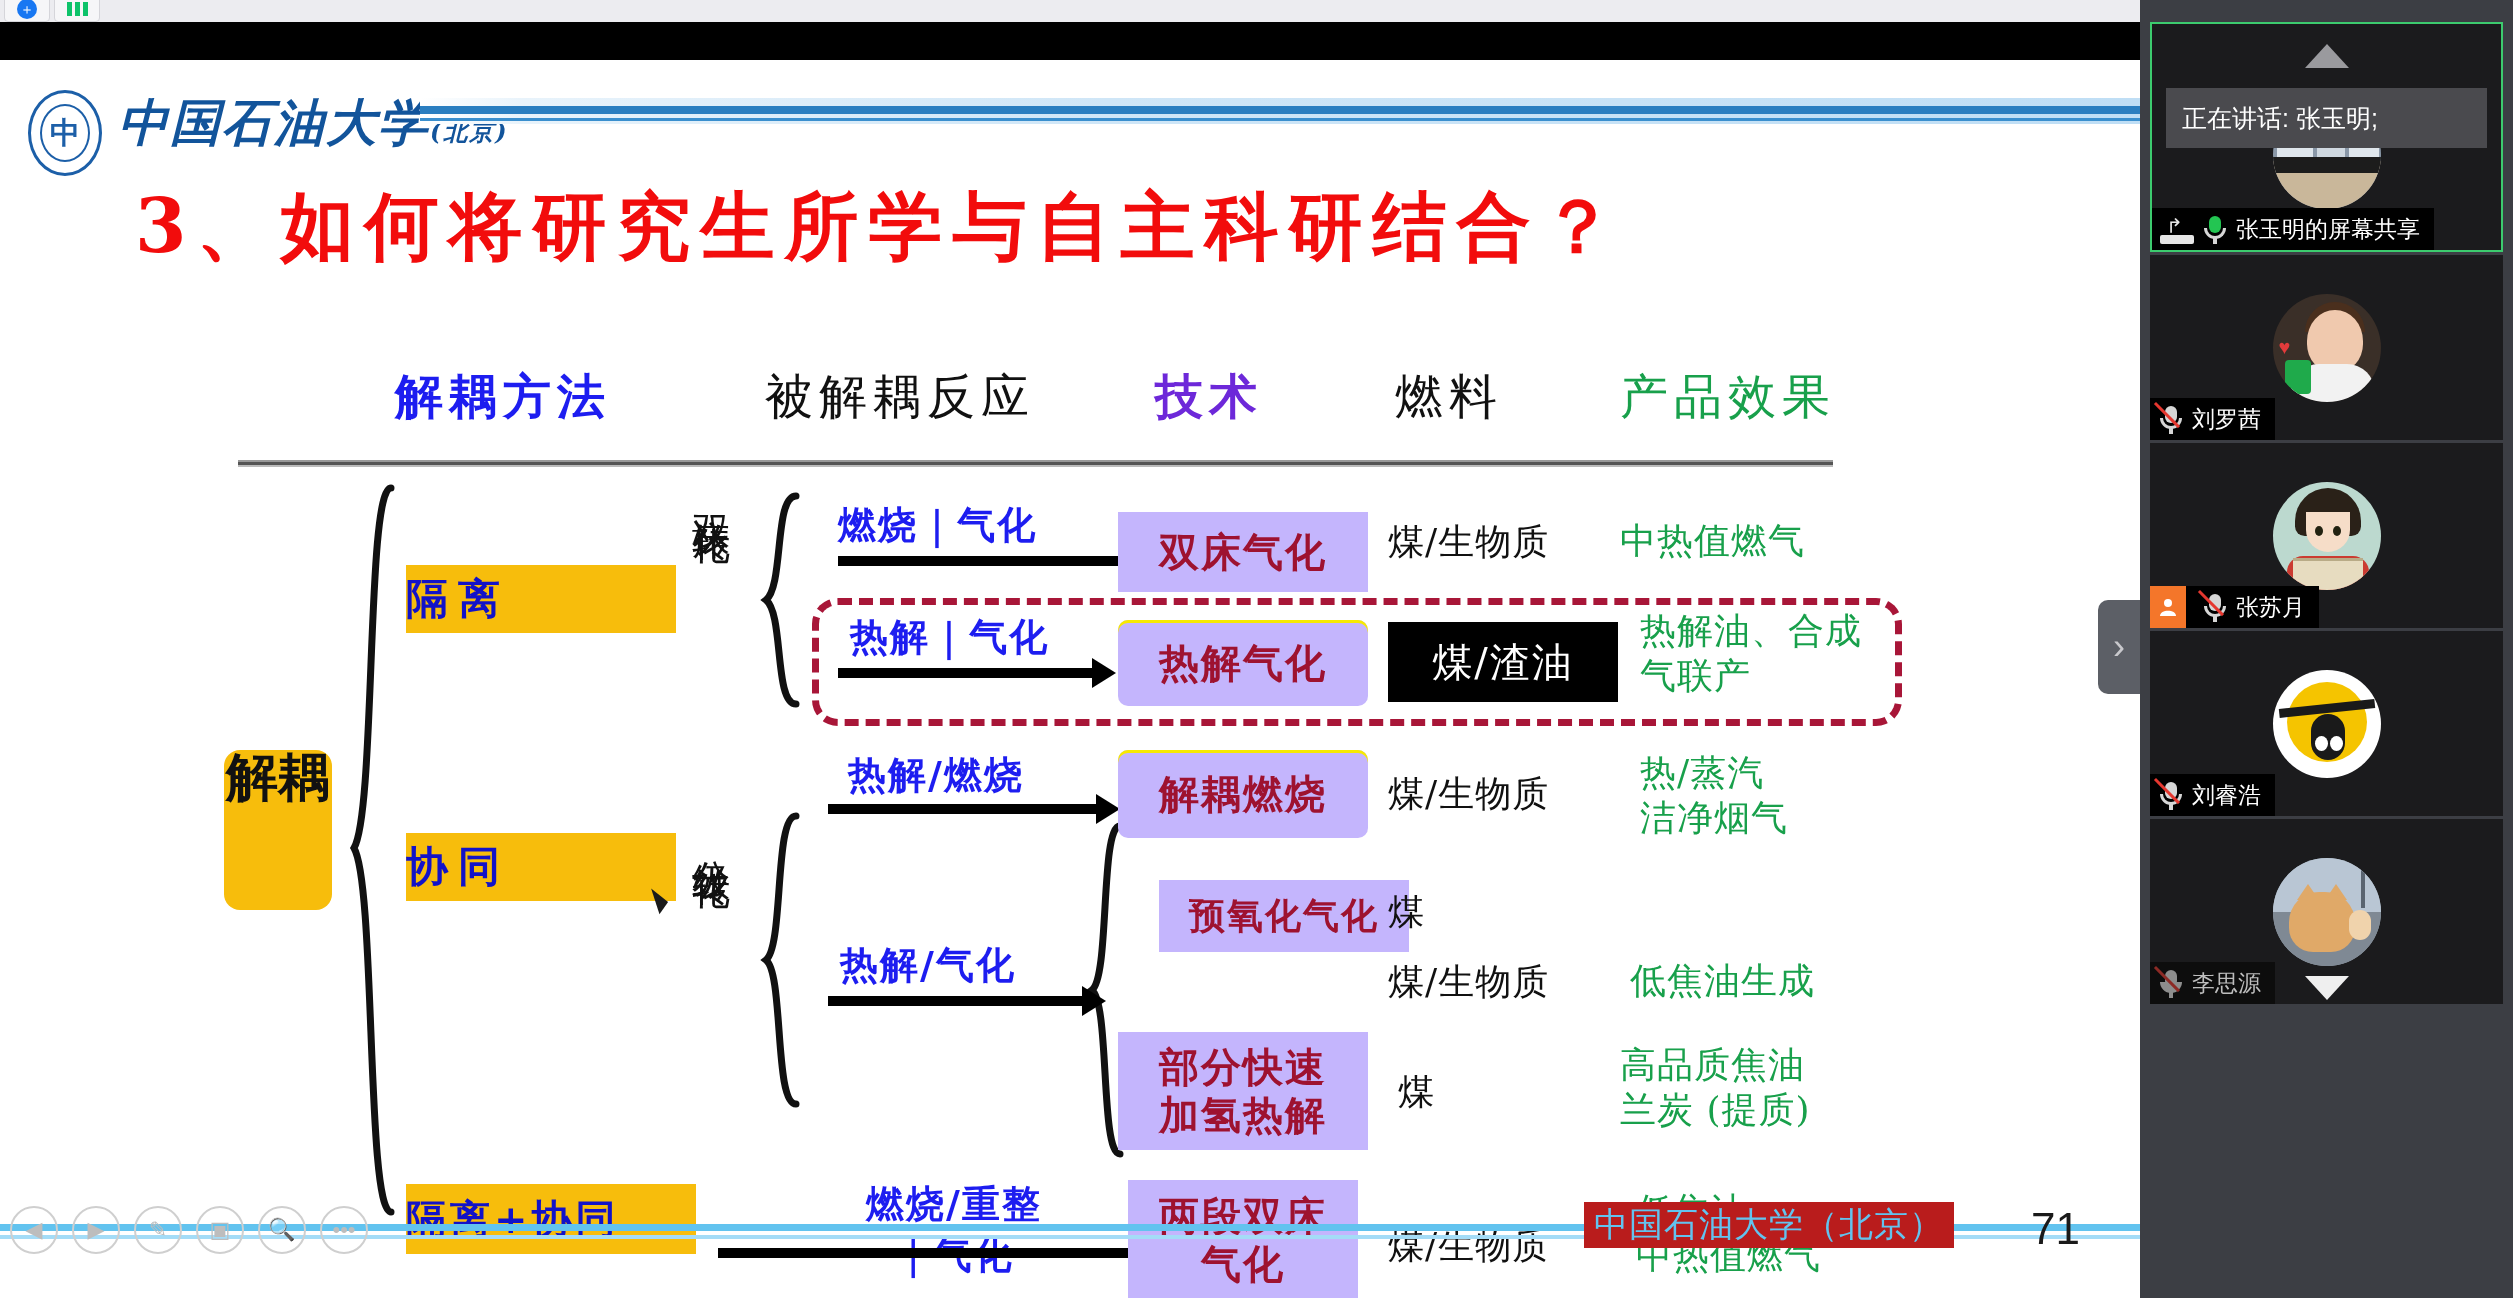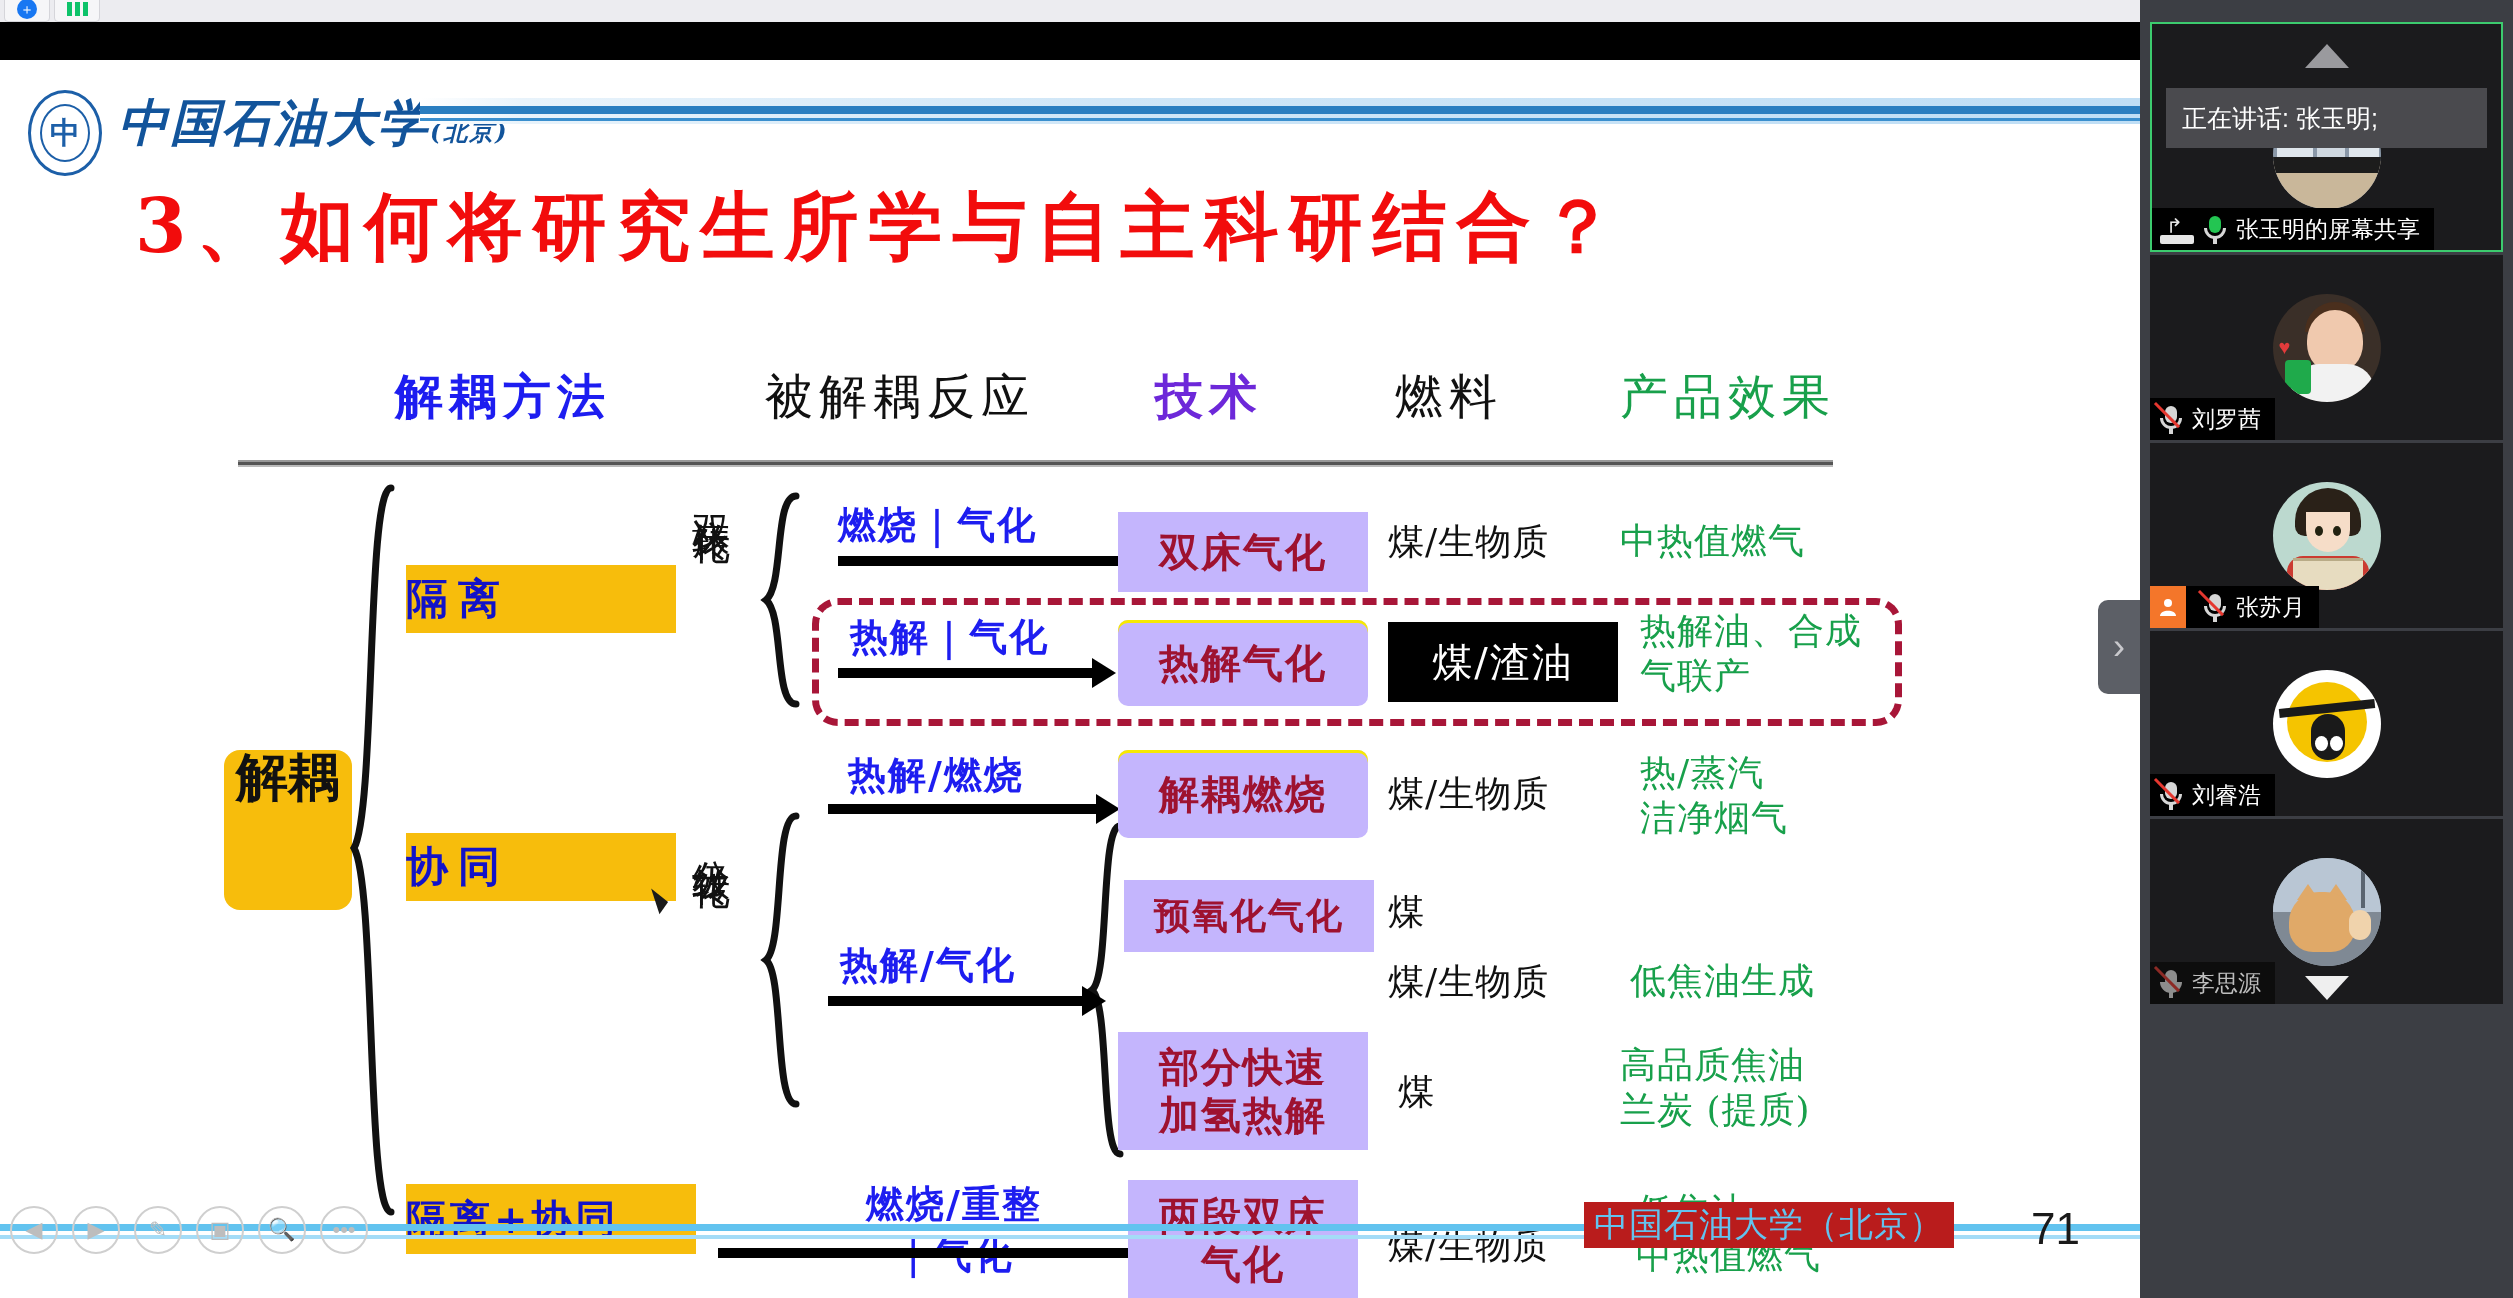--- a/index.html
+++ b/index.html
@@ -288,21 +288,21 @@
 
       <div class="slide-title cn">3、如何将研究生所学与自主科研结合？</div>
 
       <div class="col-head ch-1 cn">解耦方法</div>
       <div class="col-head ch-2 cn">被解耦反应</div>
       <div class="col-head ch-3 cn">技术</div>
       <div class="col-head ch-4 cn">燃料</div>
       <div class="col-head ch-5 cn">产品效果</div>
       <div class="rule"></div>
 
-      <div class="goldbox rounded cn" style="left:224px; top:690px; width:128px; height:160px; font-size:52px; flex-direction:column; line-height:1.05;">
+      <div class="goldbox rounded cn" style="left:224px; top:690px; width:108px; height:160px; font-size:52px; flex-direction:column; line-height:1.05;">
         <span>解耦</span>
       </div>
 
       <svg class="brace" style="left:336px; top:420px;" width="70" height="740" viewBox="0 0 70 740" fill="none">
         <path d="M55 8 C 30 8, 40 330, 18 368 C 40 406, 30 732, 55 732" stroke="#111" stroke-width="7" fill="none" stroke-linecap="round"></path>
       </svg>
 
       <div class="goldbox cn" style="left:406px; top:505px; width:270px; height:68px;">
         <span>隔离</span>
       </div>
@@ -343,21 +343,21 @@
       <div class="prod cn" style="left:1640px; top:548px; white-space:pre;">热解油、合成
 气联产</div>
 
       <div class="reac cn" style="left:848px; top:690px;">热解/燃烧</div>
       <div class="arrow" style="left:828px; top:744px; width:272px;"></div>
       <div class="tech cn rounded" style="left:1118px; top:690px; width:250px; height:88px;">解耦燃烧</div>
       <div class="fuel cn" style="left:1388px; top:710px;">煤/生物质</div>
       <div class="prod cn" style="left:1640px; top:690px; white-space:pre;">热/蒸汽
 洁净烟气</div>
 
-      <div class="tech cn" style="left:1124px; top:820px; width:250px; height:72px; font-size:36px;">预氧化气化</div>
+      <div class="tech cn" style="left:1159px; top:820px; width:250px; height:72px; font-size:36px;">预氧化气化</div>
       <div class="fuel cn" style="left:1388px; top:828px;">煤</div>
 
       <div class="reac cn" style="left:840px; top:880px;">热解/气化</div>
       <div class="arrow" style="left:828px; top:936px; width:258px;"></div>
       <div class="fuel cn" style="left:1388px; top:898px;">煤/生物质</div>
       <div class="prod cn" style="left:1630px; top:898px;">低焦油生成</div>
 
       <div class="tech cn" style="left:1118px; top:972px; width:250px; height:118px; white-space:pre;">部分快速
 加氢热解</div>
       <div class="fuel cn" style="left:1398px; top:1008px;">煤</div>

